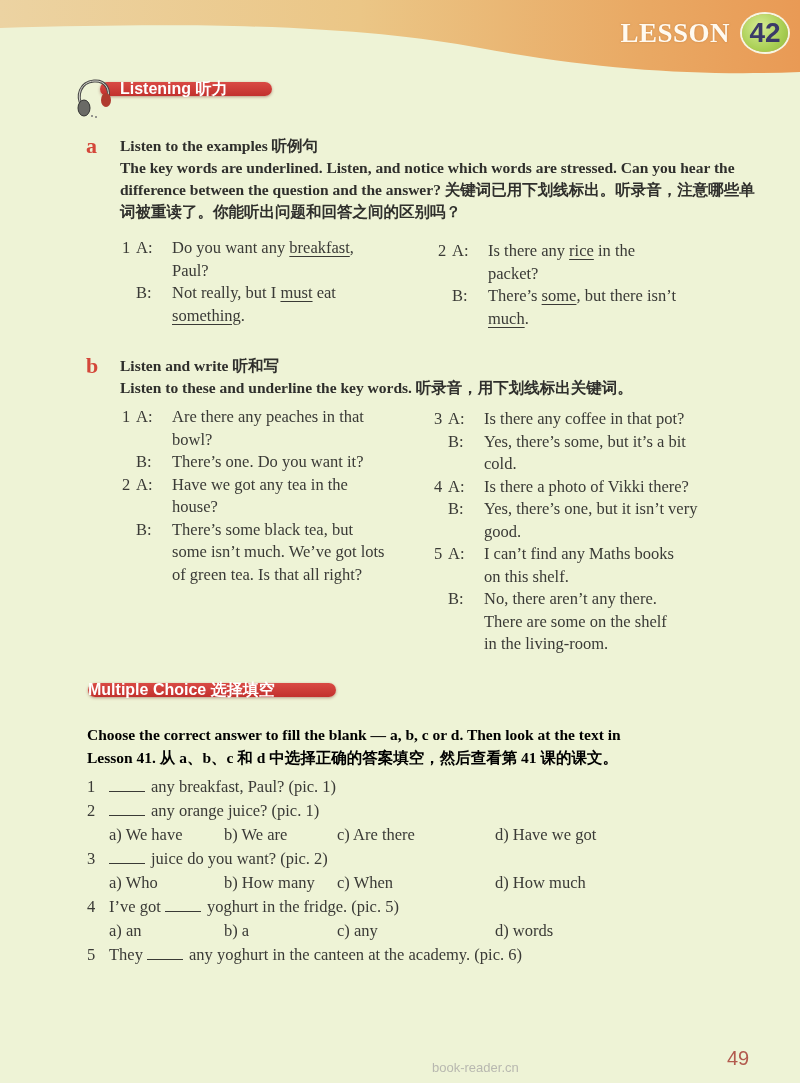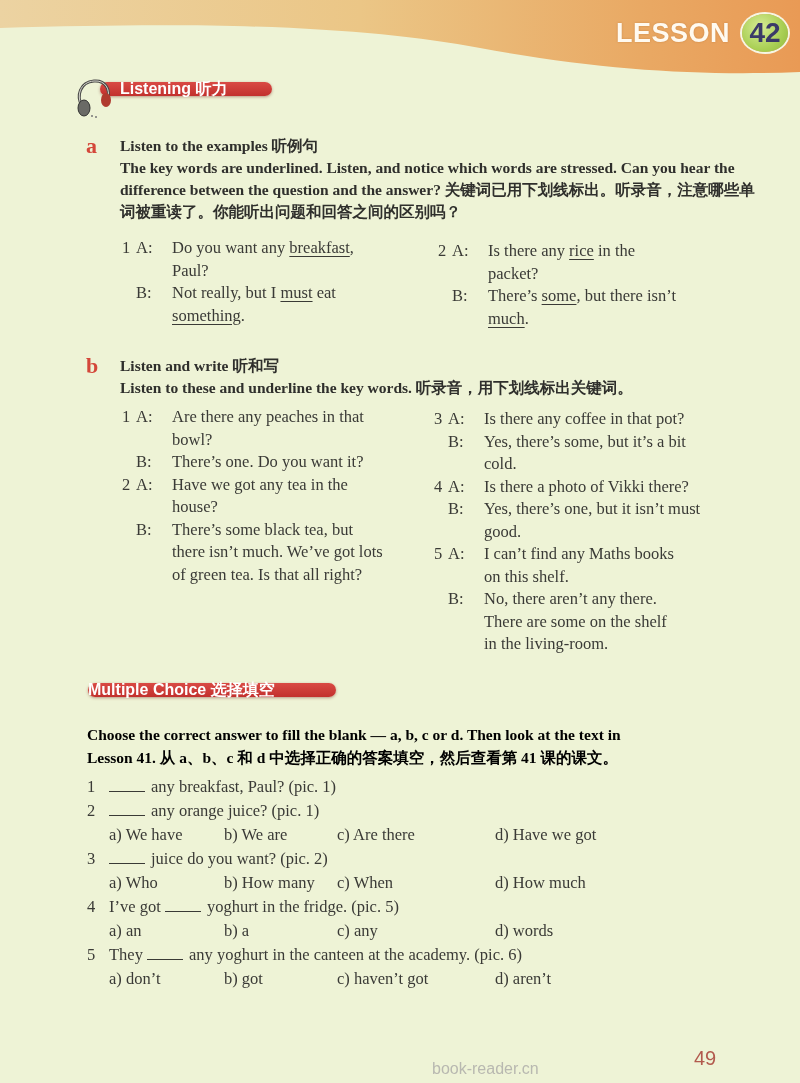--- a/index.html
+++ b/index.html
@@ -5,21 +5,21 @@
   html, body { margin:0; padding:0; }
   body {
     width:800px; height:1083px; position:relative; overflow:hidden;
     background:#eef3d6;
     font-family:"Liberation Serif", "DejaVu Serif", serif;
     color:#3a3a36;
   }
   .top-band { position:absolute; left:0; top:0; width:800px; height:80px; }
   .lesson-header { position:absolute; right:12px; top:14px; display:flex; align-items:center; }
   .lesson-word {
-    font-family:Liberation Sans, sans-serif; font-weight:bold;
+    font-family:Liberation Serif, serif; font-weight:bold;
     font-size:27px; color:#fffaf0; letter-spacing:0.5px; margin-right:12px;
     text-shadow:0 0 2px rgba(170,100,40,0.5);
   }
   .lesson-num {
     width:46px; height:38px; border-radius:50%;
     background:radial-gradient(circle at 40% 35%, #d7ec96 0%, #a9cf54 60%, #8db83c 100%);
     display:flex; align-items:center; justify-content:center;
     font-family:"Liberation Sans", "DejaVu Sans", sans-serif; font-weight:bold;
     font-size:28px; color:#3b3a68; box-shadow:0 0 0 2px #f6f6e4;
   }
@@ -52,22 +52,22 @@
 
   .mc-intro { position:absolute; left:87px; top:723px; width:640px; font-size:15.5px; font-weight:bold; line-height:23px; color:#000000; }
   .mc-list { position:absolute; left:87px; top:775px; font-size:16.5px; line-height:24px; }
   .mc-q { position:relative; padding-left:22px; height:24px; white-space:nowrap; }
   .mc-qnum { position:absolute; left:0; }
   .mc-opts { position:relative; height:24px; padding-left:22px; }
   .mc-opt { position:absolute; white-space:nowrap; }
   .opt-a { left:22px; } .opt-b { left:137px; } .opt-c { left:250px; } .opt-d { left:408px; }
   .blank { display:inline-block; width:36px; border-bottom:1.3px solid #3a3a36; margin-right:6px; height:14px; }
 
-  .page-num { position:absolute; left:694px; top:1047px; font-family:"Liberation Sans", "DejaVu Sans", sans-serif; font-size:20px; color:#b25a4e; }
-  .watermark { position:absolute; left:432px; top:1060px; font-family:"Liberation Sans", "DejaVu Sans", sans-serif; font-size:16px; color:#b8b8b0; }
+  .page-num { position:absolute; left:727px; top:1047px; font-family:"Liberation Sans", "DejaVu Sans", sans-serif; font-size:20px; color:#b25a4e; }
+  .watermark { position:absolute; left:432px; top:1060px; font-family:"Liberation Sans", "DejaVu Sans", sans-serif; font-size:13px; color:#b8b8b0; }
 </style>
 </head>
 <body>
 
 <svg class="top-band" viewBox="0 0 800 80" preserveAspectRatio="none">
   <defs>
     <linearGradient id="bandGrad" x1="0" y1="0" x2="1" y2="0">
       <stop offset="0" stop-color="#ecd3a2"></stop>
       <stop offset="0.45" stop-color="#ebc686"></stop>
       <stop offset="0.8" stop-color="#e9a964"></stop>
@@ -134,30 +134,30 @@
   <div class="sub-desc" style="top:22px; white-space:nowrap;">Listen to these and underline the key words. 听录音，用下划线标出关键词。</div>
 </div>
 
 <div class="dialog" style="left:122px; top:406px; width:300px;">
   <div class="dline"><span class="dnum">1</span><span class="dspk">A:</span><span>Are there any peaches in that</span></div>
   <div class="dline">bowl?</div>
   <div class="dline"><span class="dspk">B:</span><span>There’s one. Do you want it?</span></div>
   <div class="dline"><span class="dnum">2</span><span class="dspk">A:</span><span>Have we got any tea in the</span></div>
   <div class="dline">house?</div>
   <div class="dline"><span class="dspk">B:</span><span>There’s some black tea, but</span></div>
-  <div class="dline">there isn’t much. We’ve got lots</div>
+  <div class="dline">some isn’t much. We’ve got lots</div>
   <div class="dline">of green tea. Is that all right?</div>
 </div>
 
 <div class="dialog" style="left:434px; top:408px; width:320px;">
   <div class="dline"><span class="dnum">3</span><span class="dspk">A:</span><span>Is there any coffee in that pot?</span></div>
   <div class="dline"><span class="dspk">B:</span><span>Yes, there’s some, but it’s a bit</span></div>
   <div class="dline">cold.</div>
   <div class="dline"><span class="dnum">4</span><span class="dspk">A:</span><span>Is there a photo of Vikki there?</span></div>
-  <div class="dline"><span class="dspk">B:</span><span>Yes, there’s one, but it isn’t must</span></div>
+  <div class="dline"><span class="dspk">B:</span><span>Yes, there’s one, but it isn’t very</span></div>
   <div class="dline">good.</div>
   <div class="dline"><span class="dnum">5</span><span class="dspk">A:</span><span>I can’t find any Maths books</span></div>
   <div class="dline">on this shelf.</div>
   <div class="dline"><span class="dspk">B:</span><span>No, there aren’t any there.</span></div>
   <div class="dline">There are some on the shelf</div>
   <div class="dline">in the living-room.</div>
 </div>
 
 <div class="section-tab mc-tab">
   <span>Multiple Choice 选择填空</span>
@@ -207,22 +207,16 @@
     <span class="mc-opt opt-b">b) a</span>
     <span class="mc-opt opt-c">c) any</span>
     <span class="mc-opt opt-d">d) words</span>
   </div>
 
   <div class="mc-q">
     <span class="mc-qnum">5</span>
     <span>They</span>
     <span class="blank"></span><span>any yoghurt in the canteen at the academy. (pic. 6)</span>
   </div>
-  <div class="mc-opts">
-    <span class="mc-opt opt-a">a) don’t</span>
-    <span class="mc-opt opt-b">b) got</span>
-    <span class="mc-opt opt-c">c) haven’t got</span>
-    <span class="mc-opt opt-d">d) aren’t</span>
-  </div>
 </div>
 
 <div class="page-num">49</div>
 <div class="watermark">book-reader.cn</div>
 
 </body></html>

